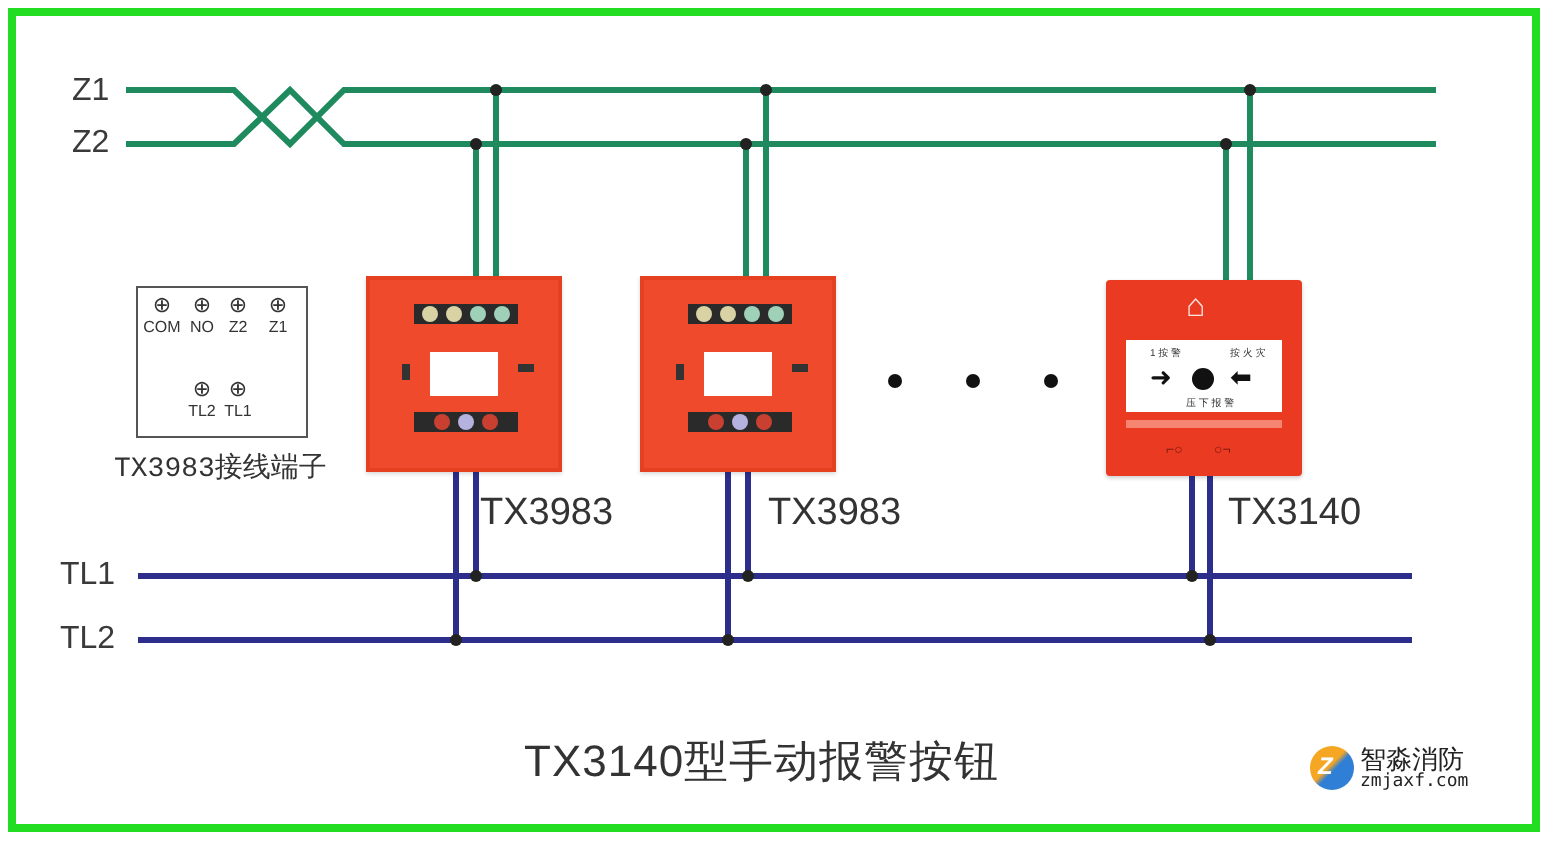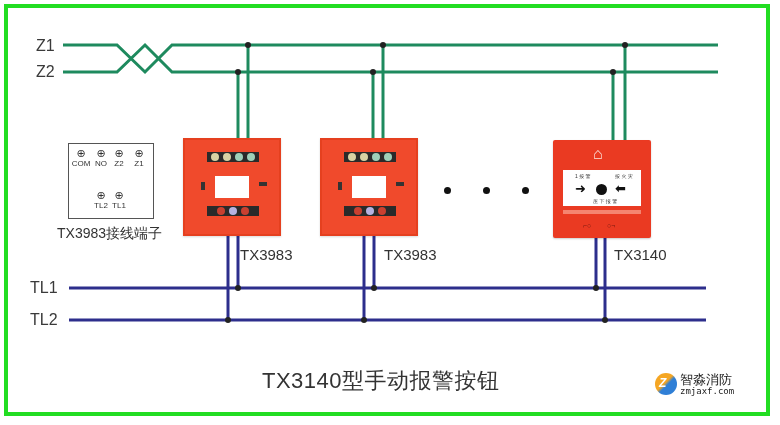--- a/index.html
+++ b/index.html
@@ -6,30 +6,30 @@
     body {
       width: 780px; height: 425px; background: #ffffff; position: relative; overflow: hidden;
       font-family: "Liberation Sans", "DejaVu Sans", sans-serif;
     }
     .frame {
       position: absolute; left: 4px; top: 4px; width: 766px; height: 412px;
       border: 4px solid #22dd22; box-sizing: border-box;
     }
     svg.wires { position: absolute; left: 0; top: 0; }
     .label {
-      position: absolute; color: #333333; font-size: 15px; line-height: 1;
+      position: absolute; color: #333333; font-size: 19px; line-height: 1;
     }
     .bus-label { font-size: 16px; color: #3a3a3a; }
     .terminal-box {
       position: absolute; left: 68px; top: 143px; width: 86px; height: 76px;
       border: 1px solid #555; background: #fff; box-sizing: border-box;
     }
     .term { position: absolute; font-size: 8px; color: #333; text-align: center; width: 20px; }
     .term .sym { font-size: 11px; display: block; line-height: 12px; }
-    .caption-small { position: absolute; font-size: 14px; color: #333; }
+    .caption-small { position: absolute; font-size: 14px; color: #333; font-family: Liberation Mono, monospace; }
     .base {
       position: absolute; width: 98px; height: 98px; background: #f04a2c;
       box-shadow: inset 0 0 0 2px #e5401f, 0 1px 2px rgba(0,0,0,0.15);
     }
     .base .win { position: absolute; left: 32px; top: 38px; width: 34px; height: 22px; background: #fff; }
     .base .strip {
       position: absolute; left: 24px; width: 52px; height: 10px; background: #2a2a2a;
     }
     .base .strip i {
       position: absolute; top: 1px; width: 8px; height: 8px; border-radius: 50%; background: #d8d2a4;

